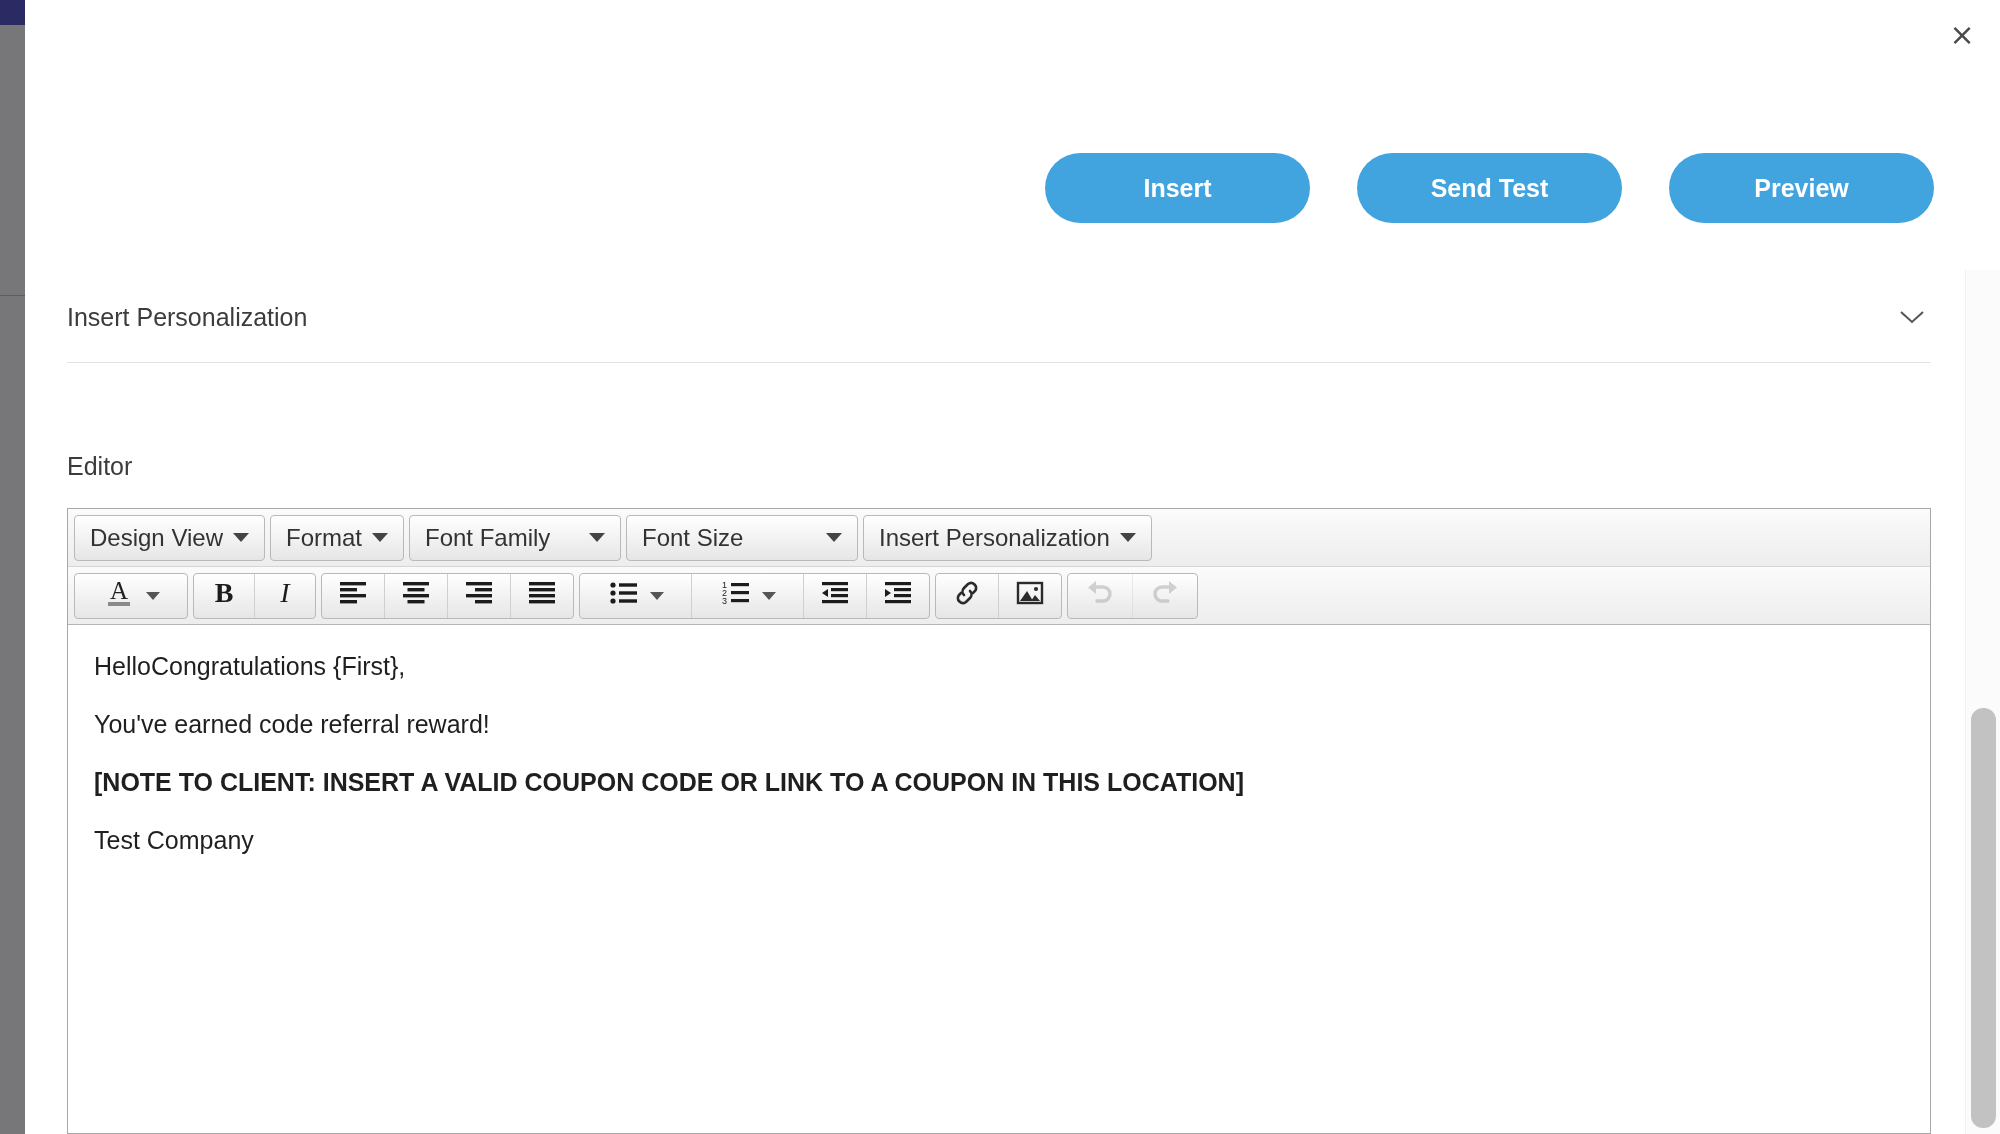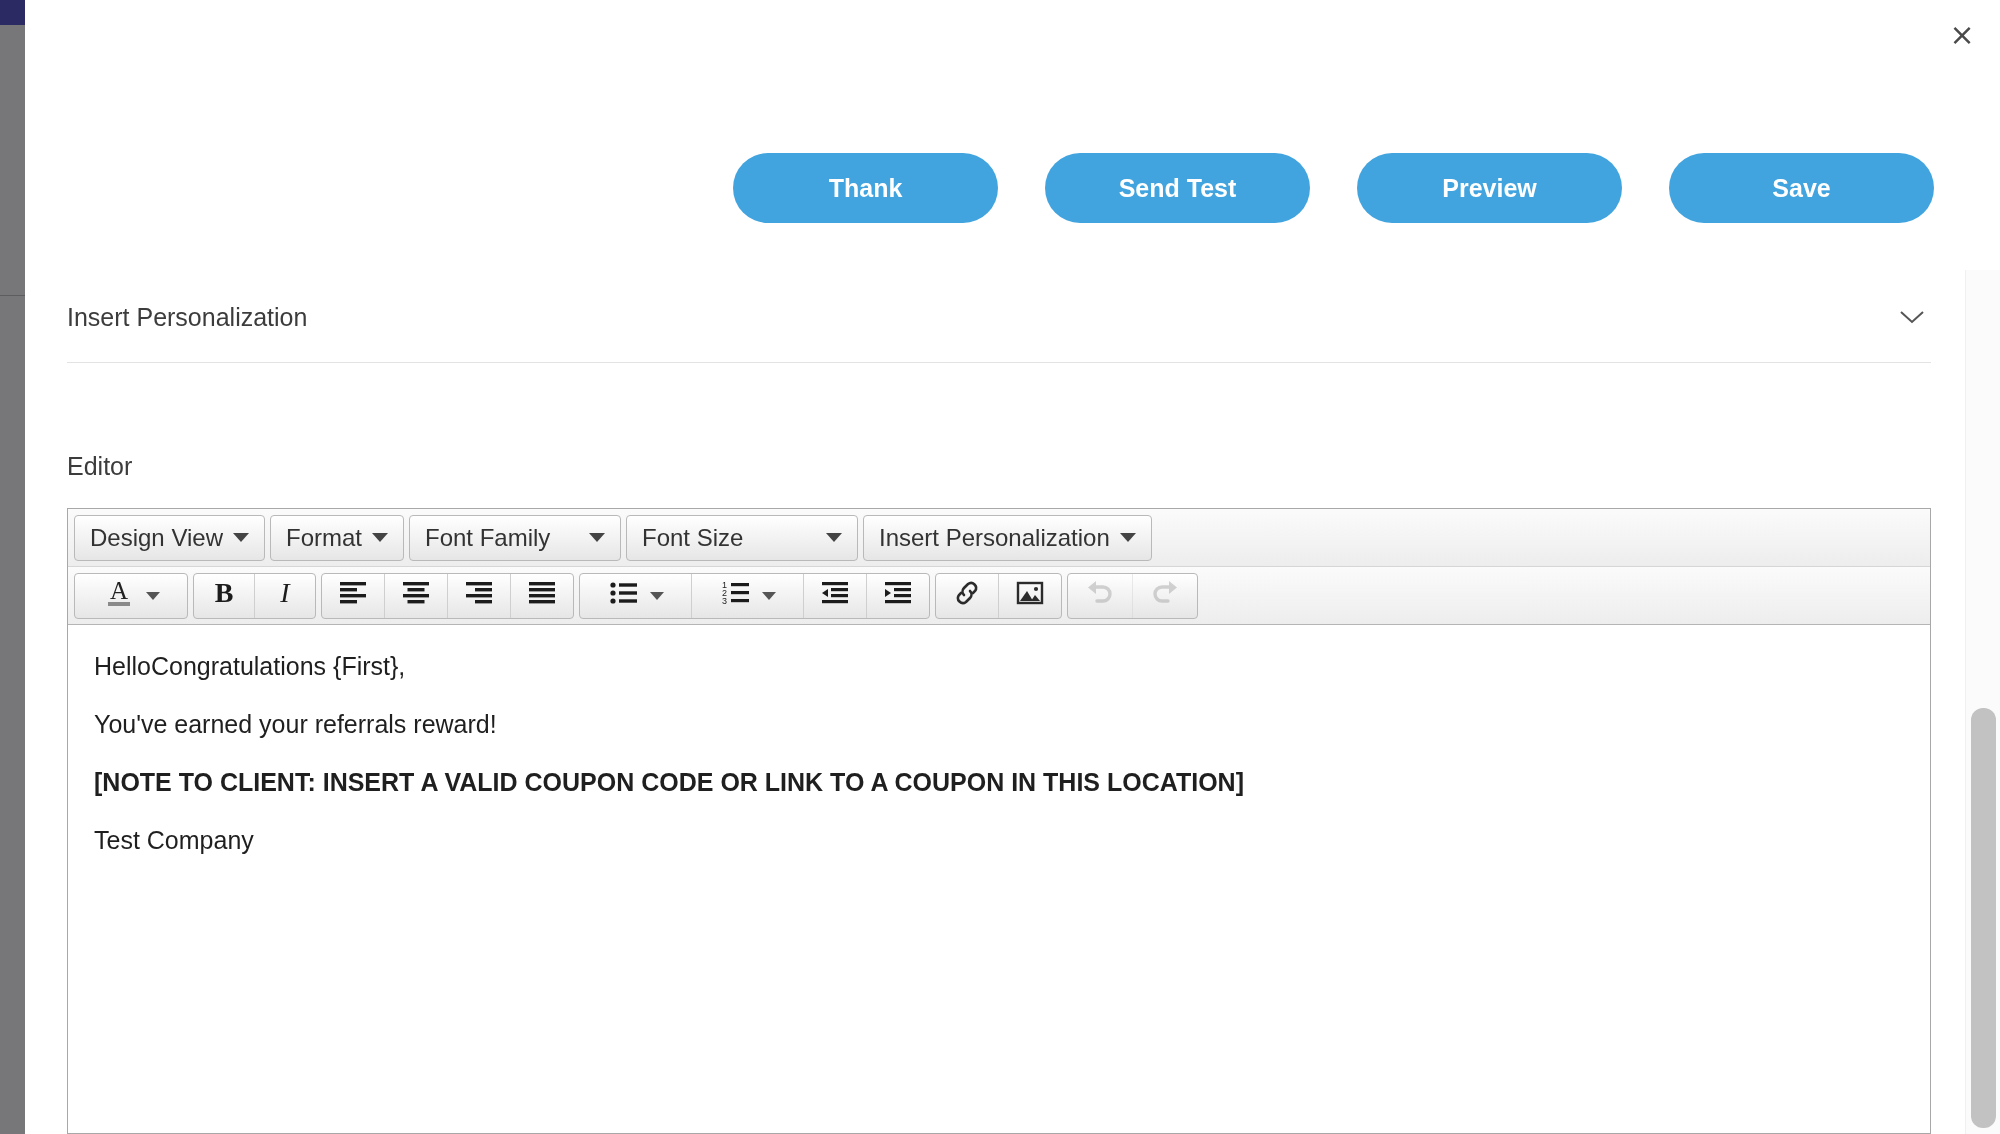--- a/index.html
+++ b/index.html
@@ -177,24 +177,23 @@
   <div class="bg-strip-gray">
     <div class="seam"></div>
   </div>
 
   <div class="modal">
 
     <button class="close-btn">×</button>
 
 
     <div class="actions">
-      <button class="btn-pill">Thank</button>
+      <button class="btn-pill">Insert</button>
       <button class="btn-pill">Send Test</button>
       <button class="btn-pill">Preview</button>
-      <button class="btn-pill">Save</button>
     </div>
 
     <div class="accordion">
       <span class="accordion-label">Insert Personalization</span>
       <span class="accordion-chevron">
         <svg width="26" height="16" viewBox="0 0 26 16">
             <path d="M2 3 L13 13 L24 3" fill="none" stroke="#555" stroke-width="2"></path>
           </svg>
       </span>
     </div>
@@ -400,21 +399,21 @@
                 <path d="M21 3 L29 9.5 L21 16 Z" fill="#9a9a9a"></path>
               </svg>
             </span>
           </button>
         </div>
 
       </div>
 
       <div class="editor-body">
         <p>HelloCongratulations {First},</p>
-        <p>You've earned your referrals reward!</p>
+        <p>You've earned code referral reward!</p>
         <p class="bold">[NOTE TO CLIENT: INSERT A VALID COUPON CODE OR LINK TO A COUPON IN THIS LOCATION]</p>
         <p>Test Company</p>
       </div>
 
     </div>
   </div>
 
   <div class="vscroll">
     <div class="vscroll-thumb"></div>
   </div>

